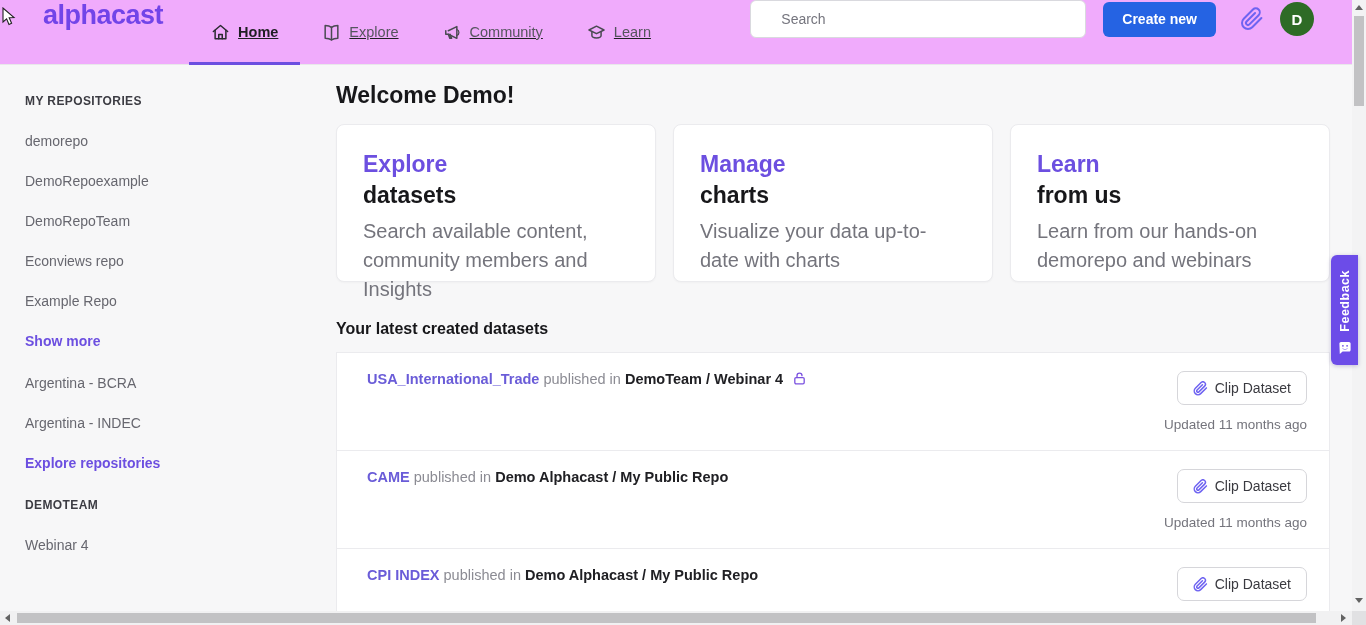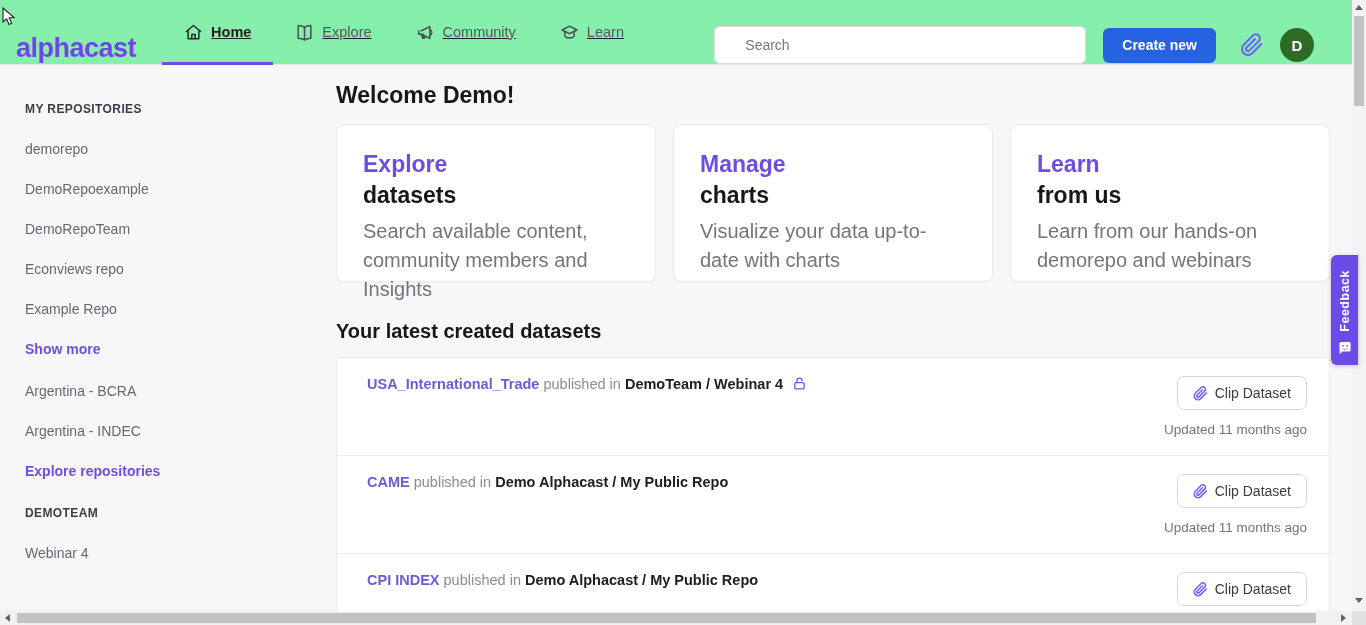--- a/index.html
+++ b/index.html
@@ -7,22 +7,22 @@
   body {
     font-family: "Liberation Sans", "DejaVu Sans", sans-serif;
     background: #f7f7f8;
     position: relative;
     color: #202024;
   }
 
   
   .navbar {
     position: absolute; top: 0; left: 0; right: 14px; height: 65px;
-    background: #86efac; border-bottom: 1px solid #e8e8ea;
-    display: flex; align-items: flex-end; padding: 0 38px 0 16px;
+    background: #f0abfc; border-bottom: 1px solid #e8e8ea;
+    display: flex; align-items: flex-start; padding: 0 38px 0 43px;
     z-index: 5;
   }
   .logo {
     font-size: 27px; font-weight: 700; color: #7244e8;
     letter-spacing: -0.5px; margin-right: 26px; cursor: pointer;
   }
   .tabs { display: flex; height: 100%; text-decoration: underline; }
   .tab {
     position: relative; display: flex; align-items: center; gap: 8px;
     padding: 0 22px; height: 100%; cursor: pointer;
@@ -30,42 +30,42 @@
   }
   .tab .nav-ic { width: 19px; height: 19px; display: block; color: #4a4a52; }
   .tab.active { color: #1f1f23; font-weight: 600; }
   .tab.active .nav-ic { color: #2a2a30; }
   .tab.active::after {
     content: ""; position: absolute; left: 0; right: 0; bottom: -1px;
     height: 3px; background: #6c4fe0;
   }
   .nav-right { margin-left: auto; display: flex; align-items: center; }
   .search-input {
-    width: 372px; height: 38px; border: 1px solid #d9d9de; border-radius: 6px;
+    width: 336px; height: 38px; border: 1px solid #d9d9de; border-radius: 6px;
     background: #fff; font-size: 14px; color: #3c3c43;
     padding: 0 14px 0 30px; outline: none;
     font-family: "Liberation Sans", "DejaVu Sans", sans-serif;
   }
   .search-input::placeholder { color: #75757e; }
   .create-btn {
     margin-left: 17px; height: 35px; padding: 0 19px;
     background: #2563e3; color: #fff; border: none; border-radius: 6px;
     font-size: 14px; font-weight: 700; cursor: pointer;
     font-family: "Liberation Sans", "DejaVu Sans", sans-serif;
   }
   .nav-clip { margin-left: 24px; width: 24px; height: 24px; color: #6e63f1; cursor: pointer; }
   .avatar {
     margin-left: 16px; width: 34px; height: 34px; border-radius: 50%;
     background: #2e6b26; color: #fff; font-size: 15px; font-weight: 600;
     display: flex; align-items: center; justify-content: center; cursor: pointer;
   }
 
   
   .sidebar {
-    position: absolute; top: 73px; left: 0; width: 336px; bottom: 14px;
+    position: absolute; top: 65px; left: 0; width: 336px; bottom: 14px;
     padding: 16px 20px 0 25px; overflow: hidden;
   }
   .side-title {
     height: 40px; display: flex; align-items: center;
     font-size: 12px; font-weight: 700; color: #3c3c43; letter-spacing: 0.4px;
   }
   .side-item {
     height: 40px; display: flex; align-items: center;
     font-size: 14px; color: #67676f; cursor: pointer;
   }
@@ -84,21 +84,21 @@
   }
   .card {
     background: #fff; border: 1px solid #ebebee; border-radius: 8px;
     height: 158px; padding: 24px 26px; cursor: pointer;
     box-shadow: 0 1px 2px rgba(20,20,30,0.03);
   }
   .card-title { font-size: 23px; font-weight: 700; color: #6c4fe0; line-height: 1.35; }
   .card-sub   { font-size: 23px; font-weight: 700; color: #17171a; line-height: 1.35; }
   .card-desc  { margin-top: 6px; font-size: 20px; color: #74747c; line-height: 1.45; padding-right: 18px; }
 
-  .datasets-heading { margin-top: 38px; font-size: 20px; font-weight: 700; color: #17171a; }
+  .datasets-heading { margin-top: 38px; font-size: 16px; font-weight: 700; color: #17171a; }
 
   .dataset-list {
     margin-top: 14px; background: #fff;
     border: 1px solid #ebebee; border-bottom: none;
   }
   .dataset-row {
     position: relative; height: 98px; padding: 18px 30px;
     border-bottom: 1px solid #ebebee;
   }
   .row-line { font-size: 14.5px; white-space: nowrap; }

